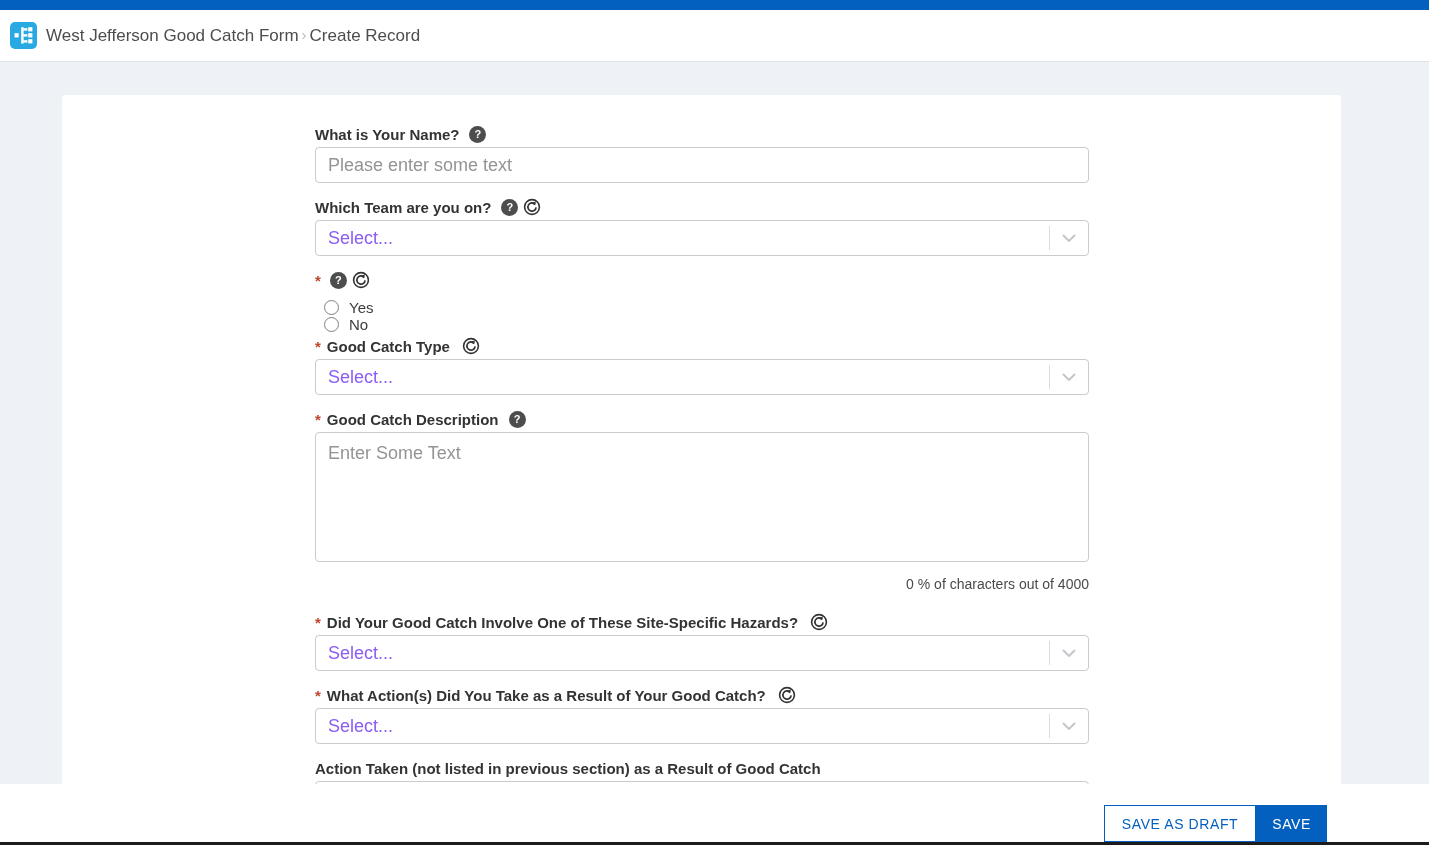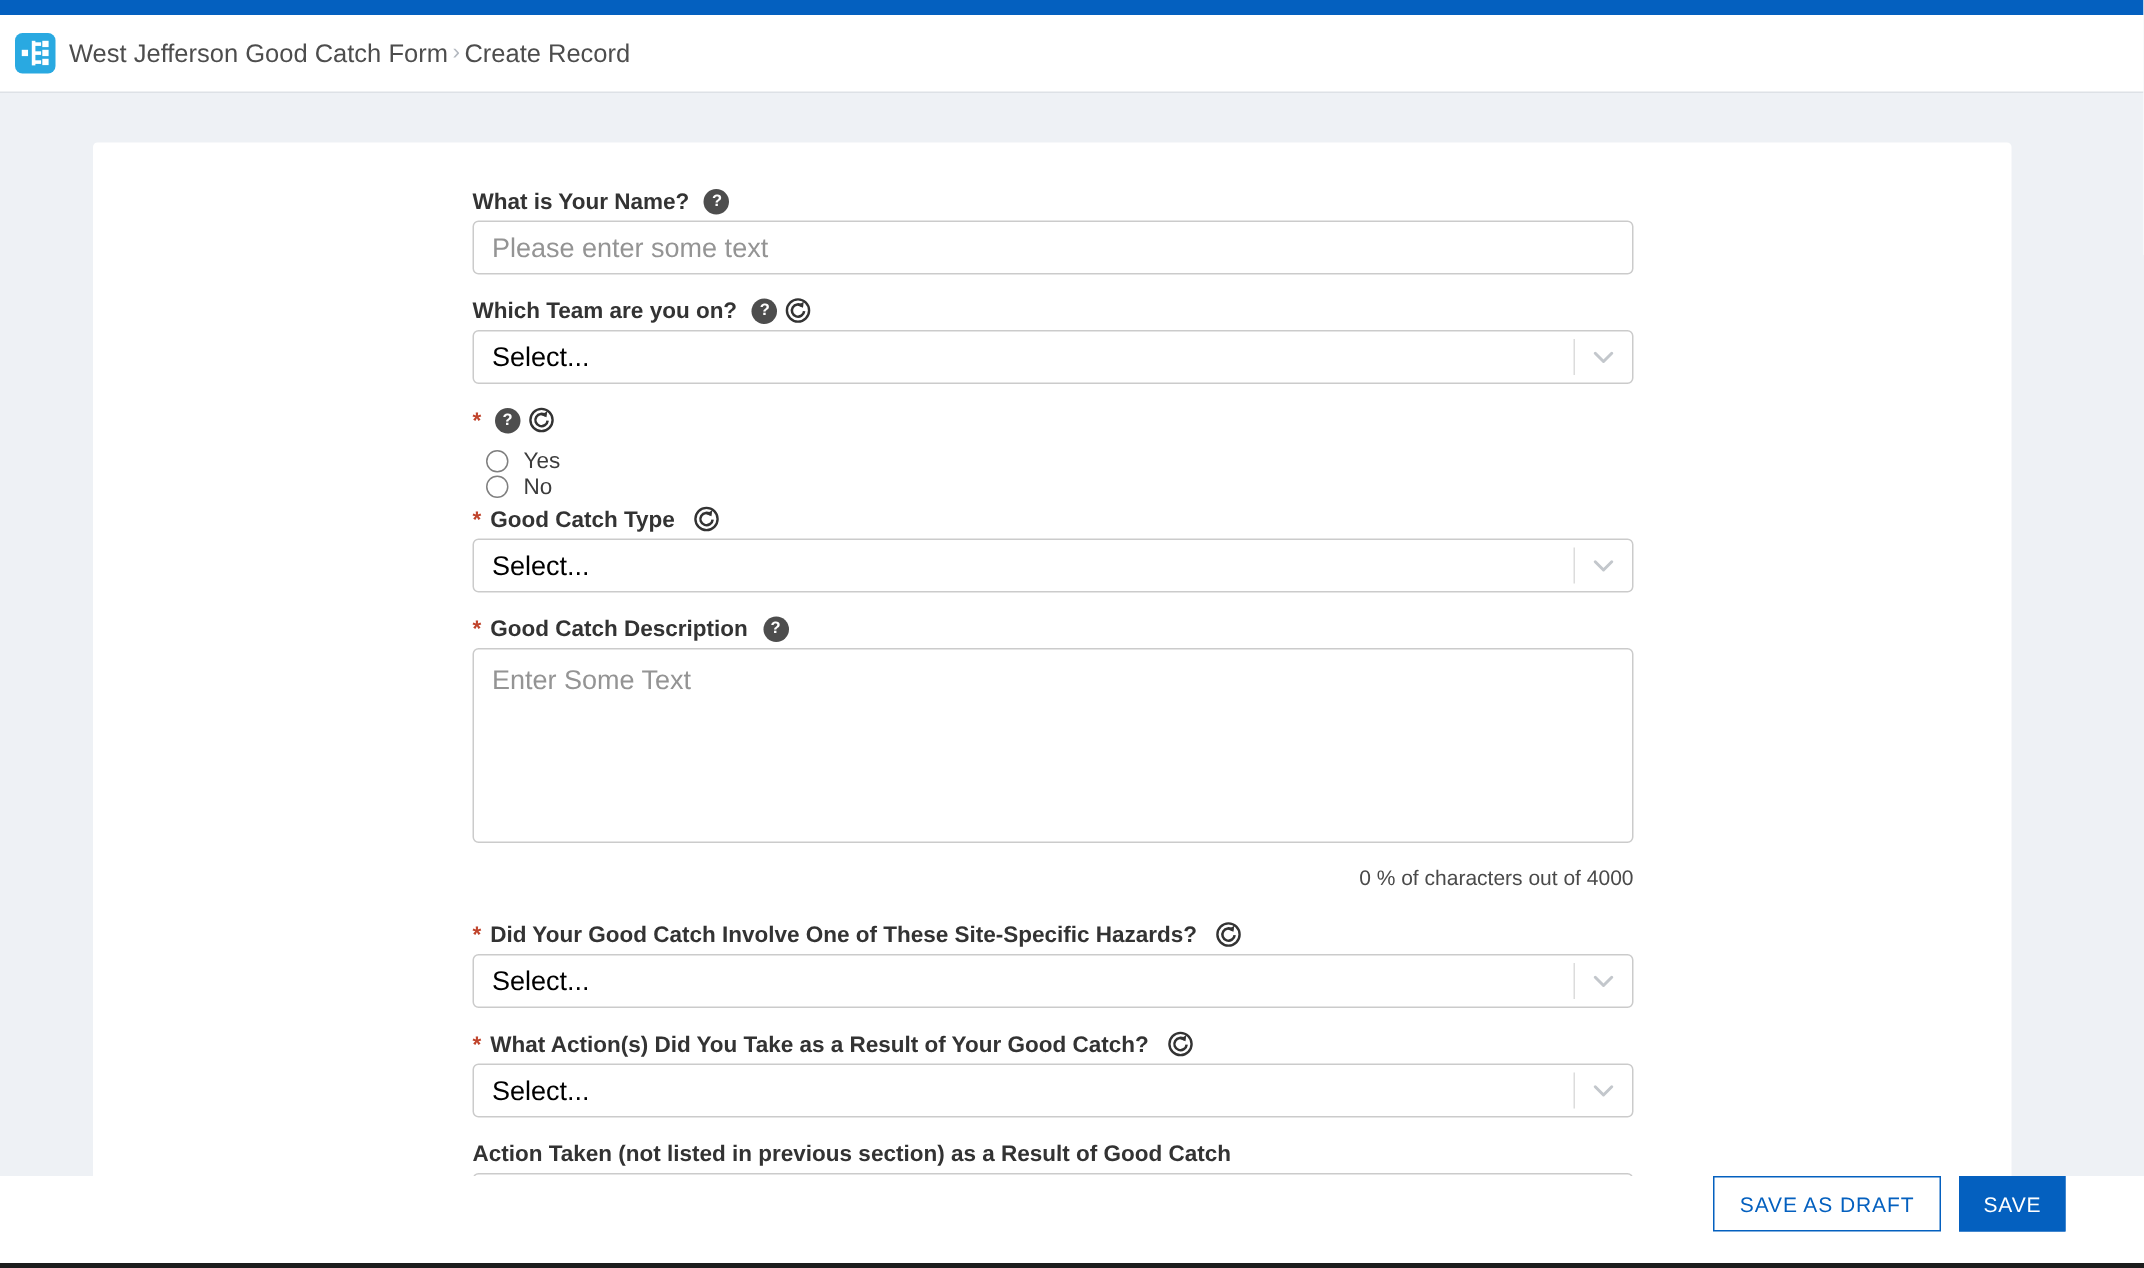--- a/index.html
+++ b/index.html
@@ -52,21 +52,21 @@
   .refresh-icon{display:inline-flex;margin-left:5px;cursor:pointer;flex:0 0 auto;}
   .text-input,.select-box,.big-textarea{
     width:100%;height:36px;border:1px solid #cbcbcb;border-radius:4px;
     background:#fff;font-size:18px;color:#333;
   }
   .text-input{padding:0 12px;outline:none;font-family:inherit;}
   .text-input::placeholder,.big-textarea::placeholder{color:#949494;opacity:1;}
   .select-box{
     display:flex;align-items:center;cursor:pointer;overflow:hidden;
   }
-  .select-placeholder{flex:1;padding:0 12px;color:#000000;}
+  .select-placeholder{flex:1;padding:0 12px;color:#8b5cf6;}
   .select-addon{
     display:flex;align-items:center;height:100%;flex:0 0 auto;
   }
   .select-divider{width:1px;height:24px;background:#dcdcdc;}
   .select-chevron{width:38px;display:flex;align-items:center;justify-content:center;}
   .radio-row{display:flex;margin-top:10px;height:20px;padding-left:9px;flex-direction:column;}
   .radio-item{display:flex;align-items:center;gap:10px;width:261px;cursor:pointer;}
   .radio-circle{
     width:15px;height:15px;border:1px solid #7f7f7f;border-radius:50%;
     background:#fff;flex:0 0 auto;
@@ -74,22 +74,22 @@
   .radio-text{font-size:15px;color:#3c3c3c;}
   .big-textarea{
     height:130px;padding:10px 12px;resize:none;outline:none;font-family:inherit;
   }
   .char-counter{
     margin-top:10px;height:16px;text-align:right;font-size:14px;color:#4a4a4a;
   }
   
   .footer{
     position:fixed;left:0;right:0;bottom:3px;height:58px;background:#fff;
-    display:flex;align-items:flex-start;justify-content:flex-end;
-    padding-right:52px;gap:12px;z-index:5;
+    display:flex;align-items:flex-end;justify-content:flex-end;
+    padding-right:102px;z-index:5;
   }
   .btn{
     height:37px;font-size:14px;letter-spacing:.6px;cursor:pointer;
     font-family:inherit;border-radius:0;
   }
   .btn-outline{
     background:#fff;border:1px solid var(--accent);color:var(--accent);
     padding:0 17px;
   }
   .btn-primary{

